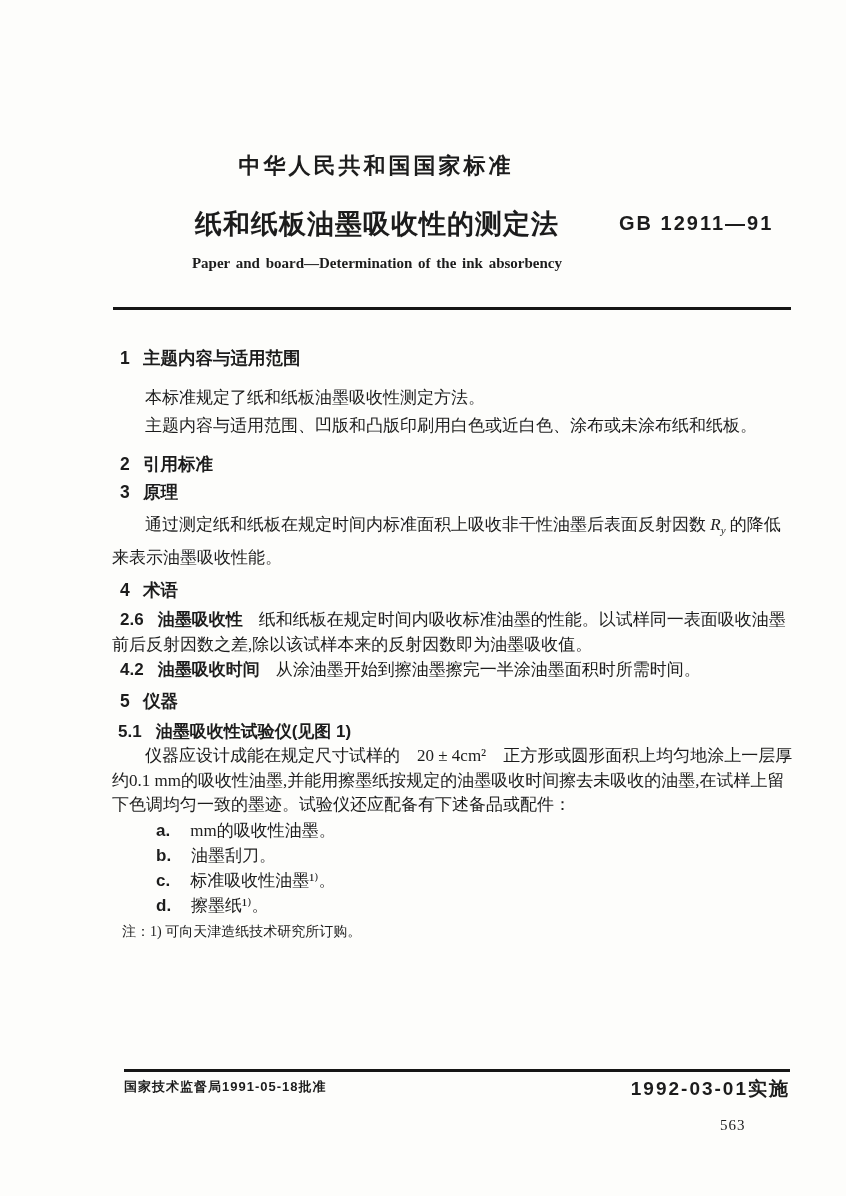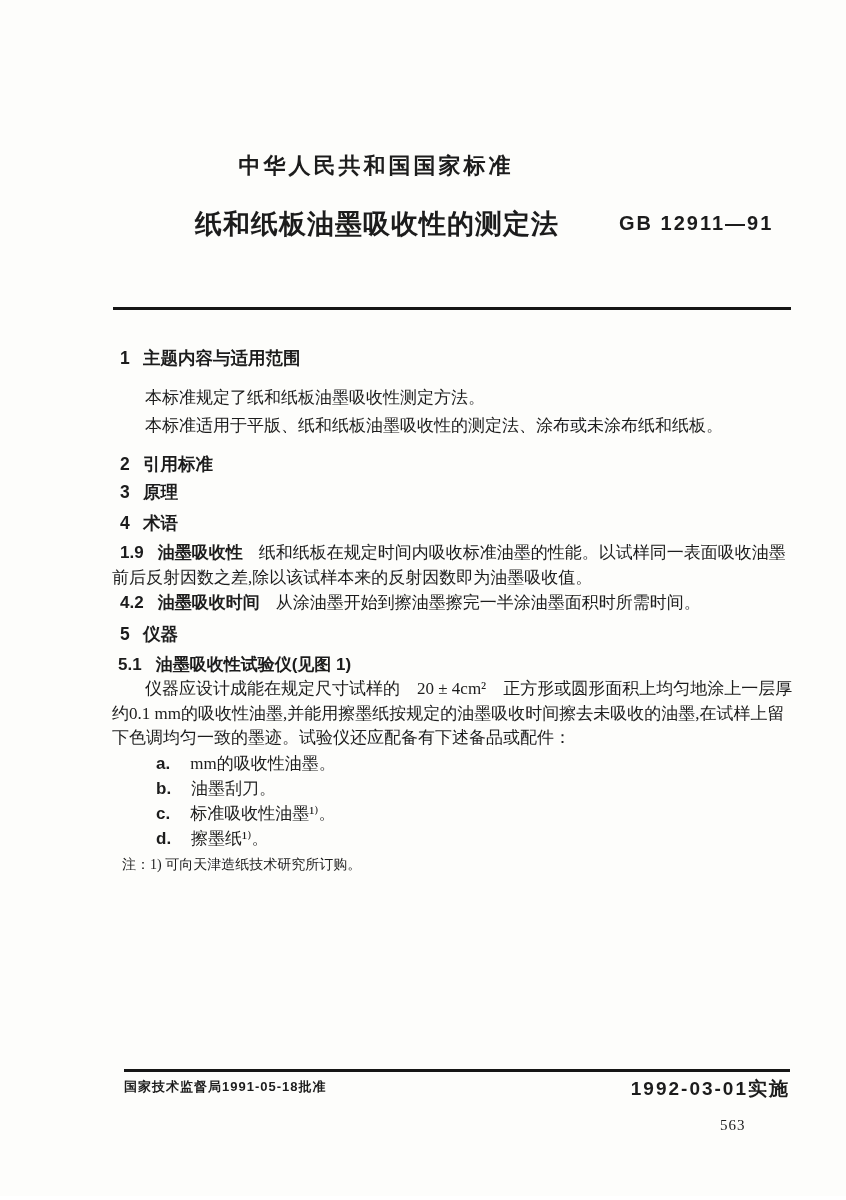--- a/index.html
+++ b/index.html
@@ -103,49 +103,51 @@
   }
 </style>
 </head>
 <body>
 
 <div class="page">
 
   <div class="std-type">中华人民共和国国家标准</div>
   <div class="title-zh">纸和纸板油墨吸收性的测定法</div>
   <div class="std-no">GB 12911—91</div>
+  <div class="title-en">Paper and board—Determination of the ink absorbency</div>
   <div class="header-rule"></div>
 
   <div class="doc-body">
 
     <div class="sec sec-1">
       <div class="sec-heading">
         <span class="sec-num">1</span><span class="sec-title">主题内容与适用范围</span>
       </div>
       <p class="para indent2">本标准规定了纸和纸板油墨吸收性测定方法。</p>
-      <p class="para indent2">本标准适用于平版、纸和纸板油墨吸收性的测定法、涂布或未涂布纸和纸板。</p>
+      <p class="para indent2">主题内容与适用范围、凹版和凸版印刷用白色或近白色、涂布或未涂布纸和纸板。</p>
     </div>
 
     <div class="sec sec-2">
       <div class="sec-heading">
         <span class="sec-num">2</span><span class="sec-title">引用标准</span>
       </div>
     </div>
 
     <div class="sec sec-3">
       <div class="sec-heading">
         <span class="sec-num">3</span><span class="sec-title">原理</span>
       </div>
+      <p class="para indent2"><span>通过测定纸和纸板在规定时间内标准面积上吸收非干性油墨后表面反射因数 </span><i class="sym">R</i><sub class="sym">y</sub><span> 的降低来表示油墨吸收性能。</span></p>
     </div>
 
     <div class="sec sec-4">
       <div class="sec-heading">
         <span class="sec-num">4</span><span class="sec-title">术语</span>
       </div>
-      <p class="term-para"><span class="term-num">1.9</span><span class="term-name">油墨吸收性</span><span>纸和纸板在规定时间内吸收标准油墨的性能。以试样同一表面吸收油墨前后反射因数之差,除以该试样本来的反射因数即为油墨吸收值。</span></p>
+      <p class="term-para"><span class="term-num">2.6</span><span class="term-name">油墨吸收性</span><span>纸和纸板在规定时间内吸收标准油墨的性能。以试样同一表面吸收油墨前后反射因数之差,除以该试样本来的反射因数即为油墨吸收值。</span></p>
       <p class="term-para"><span class="term-num">4.2</span><span class="term-name">油墨吸收时间</span><span>从涂油墨开始到擦油墨擦完一半涂油墨面积时所需时间。</span></p>
     </div>
 
     <div class="sec sec-5">
       <div class="sec-heading">
         <span class="sec-num">5</span><span class="sec-title">仪器</span>
       </div>
       <p class="sub-line"><span class="term-num">5.1</span><span class="term-name">油墨吸收性试验仪(见图 1)</span></p>
       <p class="para indent2">仪器应设计成能在规定尺寸试样的　20 ± 4cm²　正方形或圆形面积上均匀地涂上一层厚约0.1 mm的吸收性油墨,并能用擦墨纸按规定的油墨吸收时间擦去未吸收的油墨,在试样上留下色调均匀一致的墨迹。试验仪还应配备有下述备品或配件：</p>
       <div class="equip-list">

